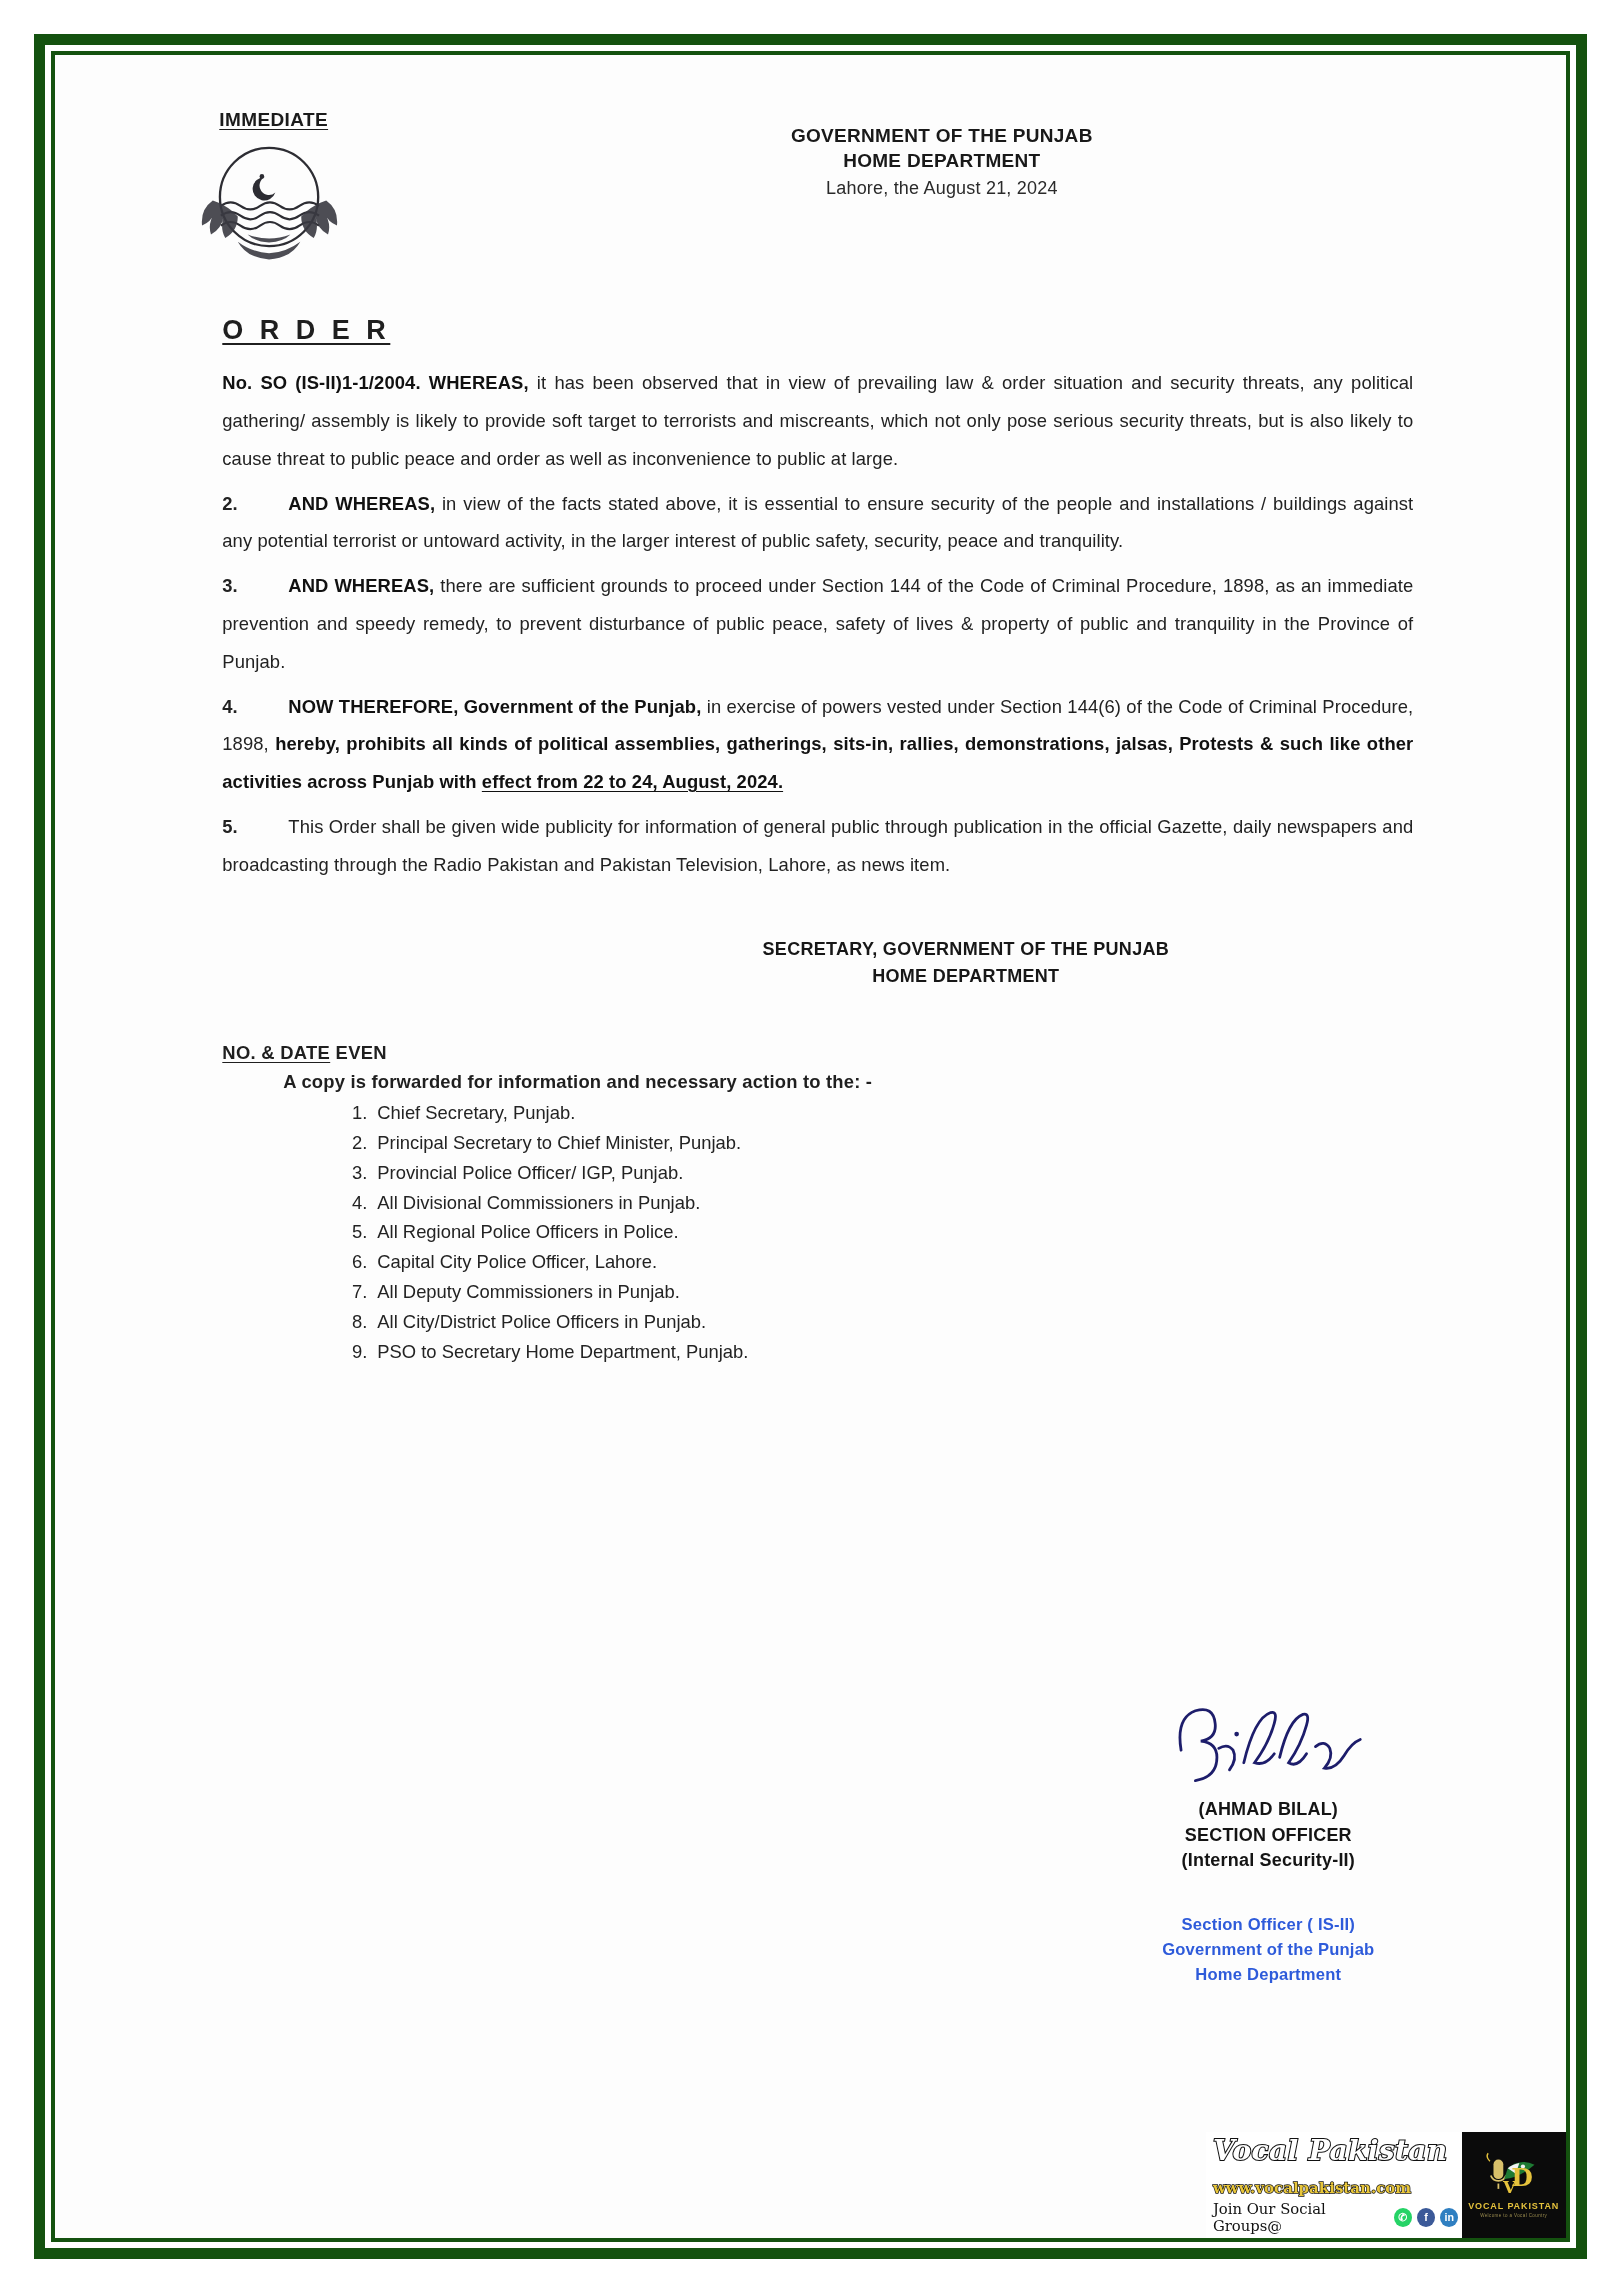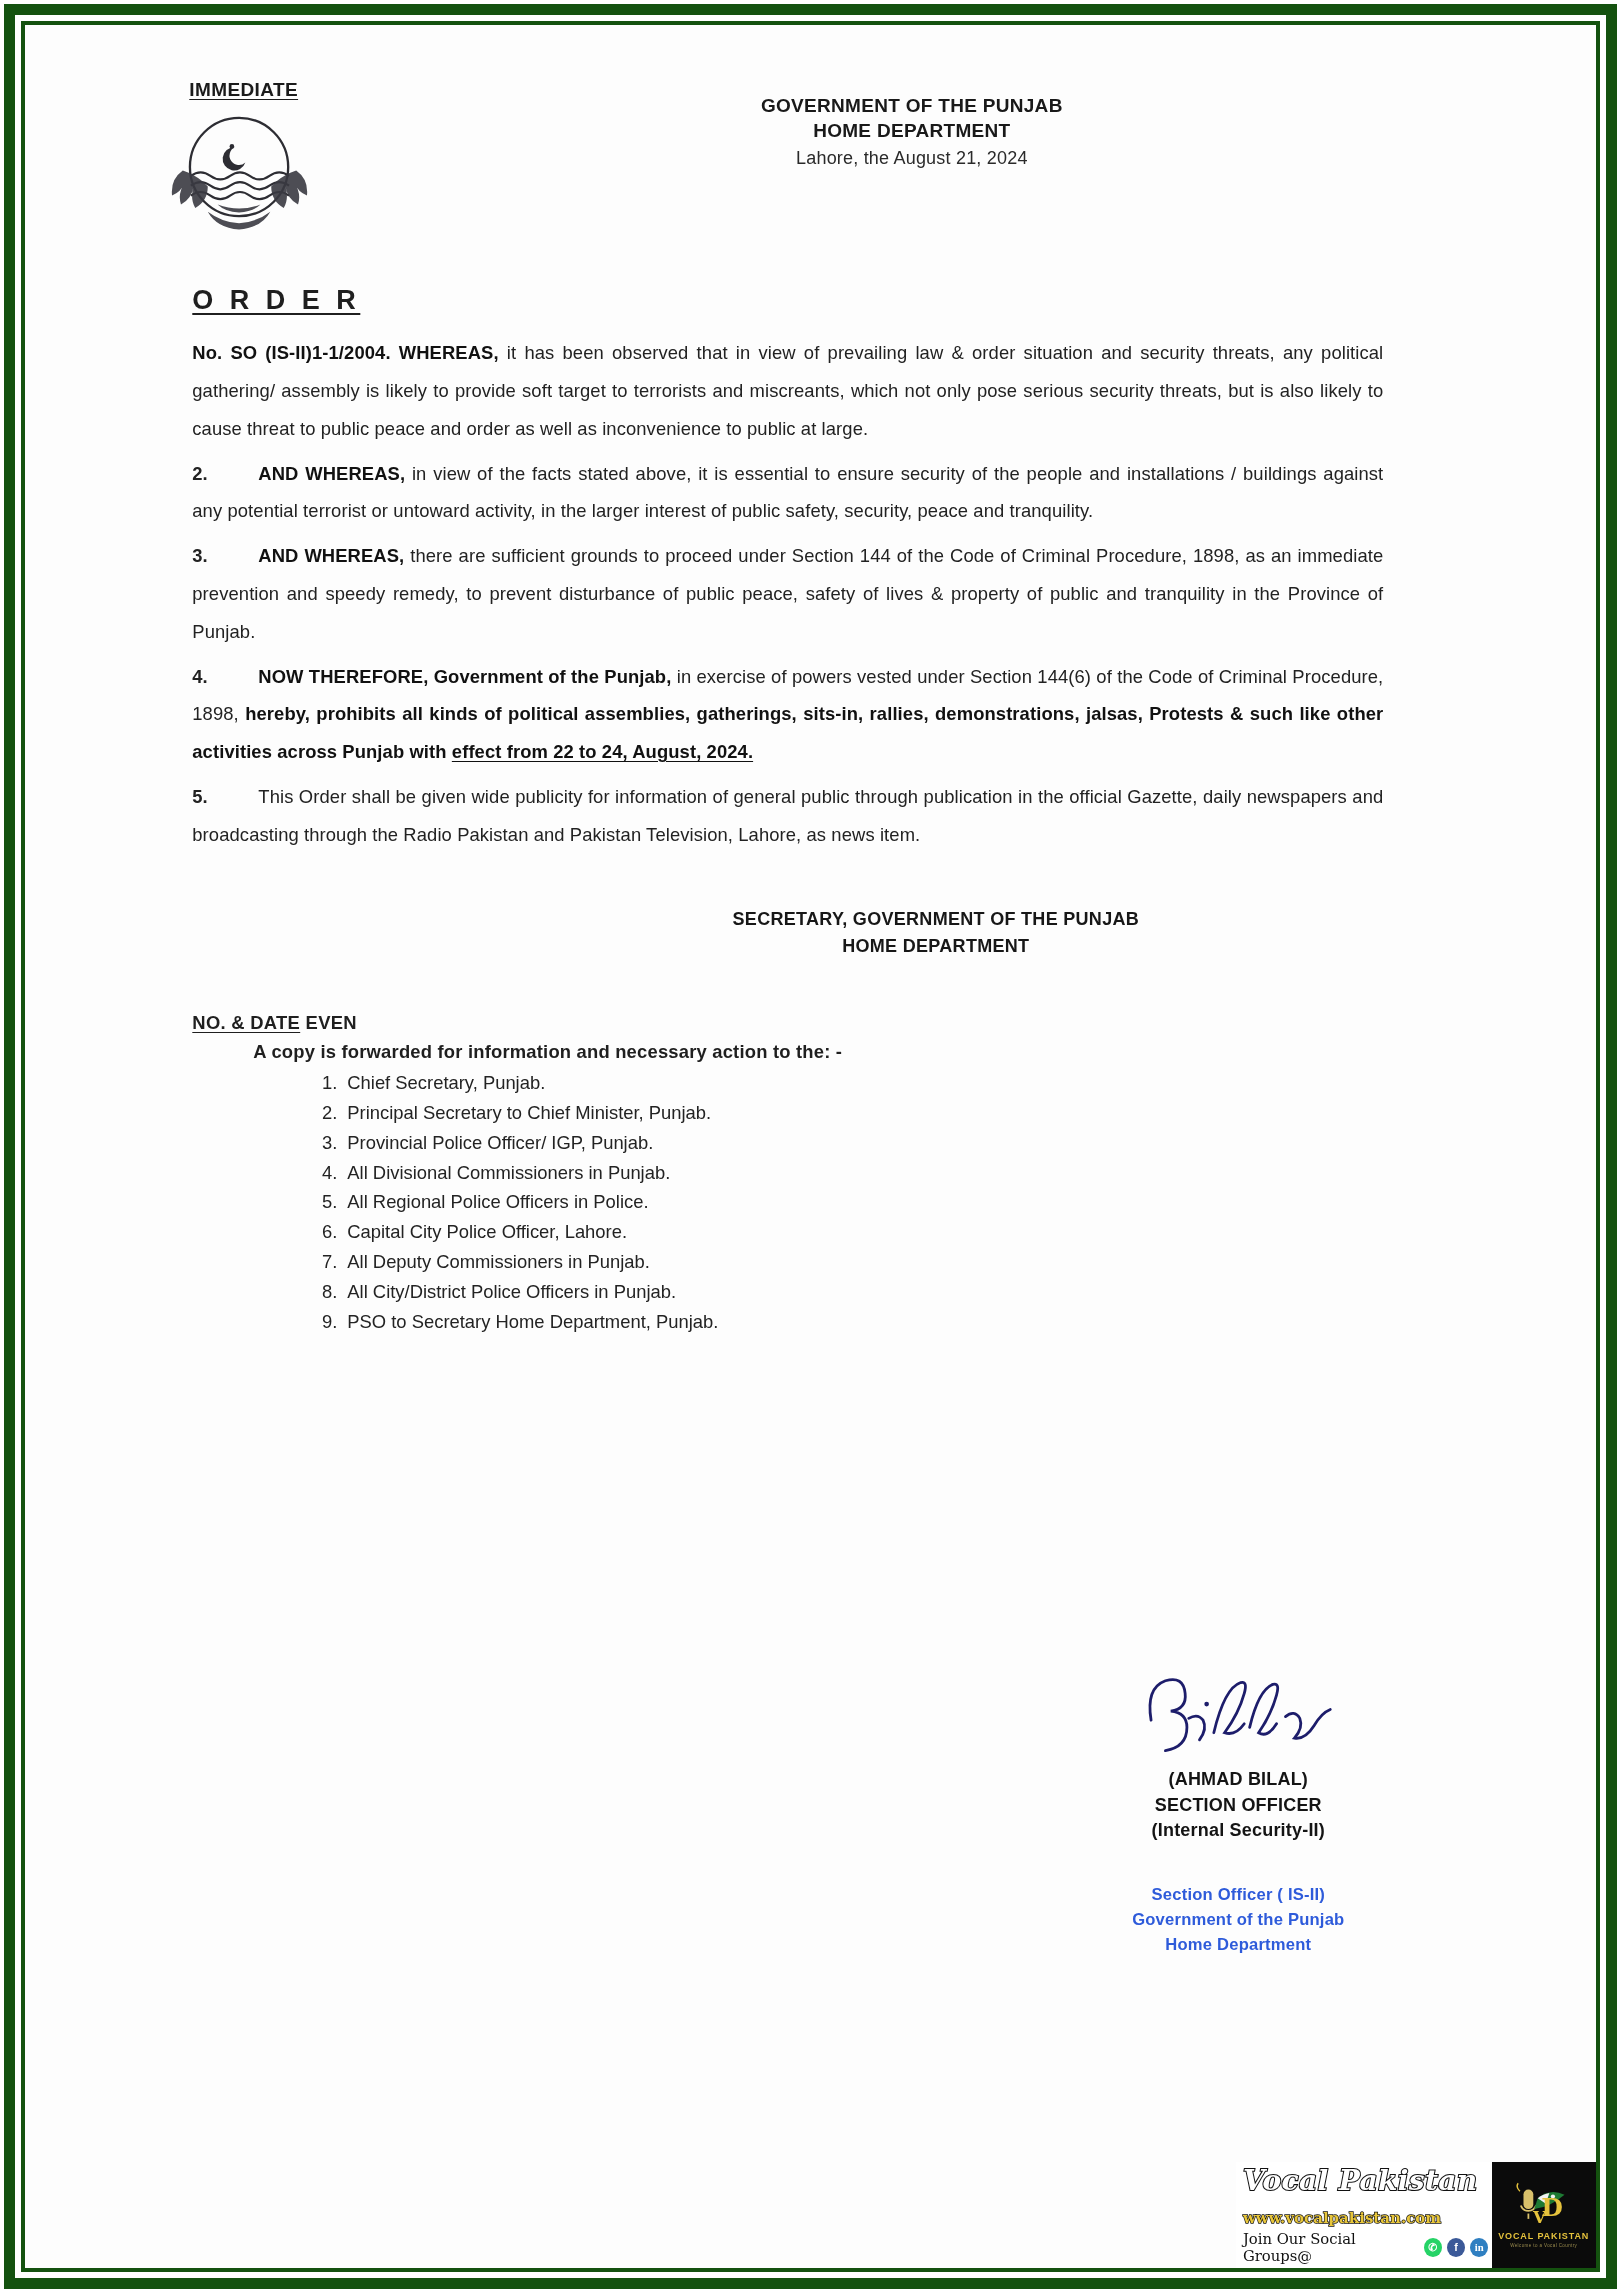--- a/index.html
+++ b/index.html
@@ -12,21 +12,21 @@
     font-family: "Liberation Sans", sans-serif;
     position: relative;
     overflow: hidden;
   }
 
   
   .page-frame {
     position: absolute;
     inset: 0;
     background: #ffffff;
-    padding: 4px;
+    padding: 34px;
   }
   .border-outer {
     width: 100%; height: 100%;
     border: 11.6px solid #14520f;
     padding: 6.3px;
     background: #ffffff;
   }
   .border-inner {
     width: 100%; height: 100%;
     border: 4.5px solid #14520f;
@@ -250,21 +250,21 @@
     display: inline-flex;
     align-items: center;
     justify-content: center;
     color: #fff;
     font-size: 10.7px;
     font-weight: bold;
     font-family: "Liberation Sans", sans-serif;
   }
   .soc.wa { background: #25d366; }
   .soc.fb { background: #3b5998; }
-  .soc.li { background: #2f7fc1; font-family: Liberation Serif, serif; }
+  .soc.li { background: #2f7fc1; }
   .fb-logo {
     width: 104px;
     background: #0b0b0b;
     display: flex;
     flex-direction: column;
     align-items: center;
     justify-content: center;
     gap: 1.8px;
   }
   .fb-logo .lname {

